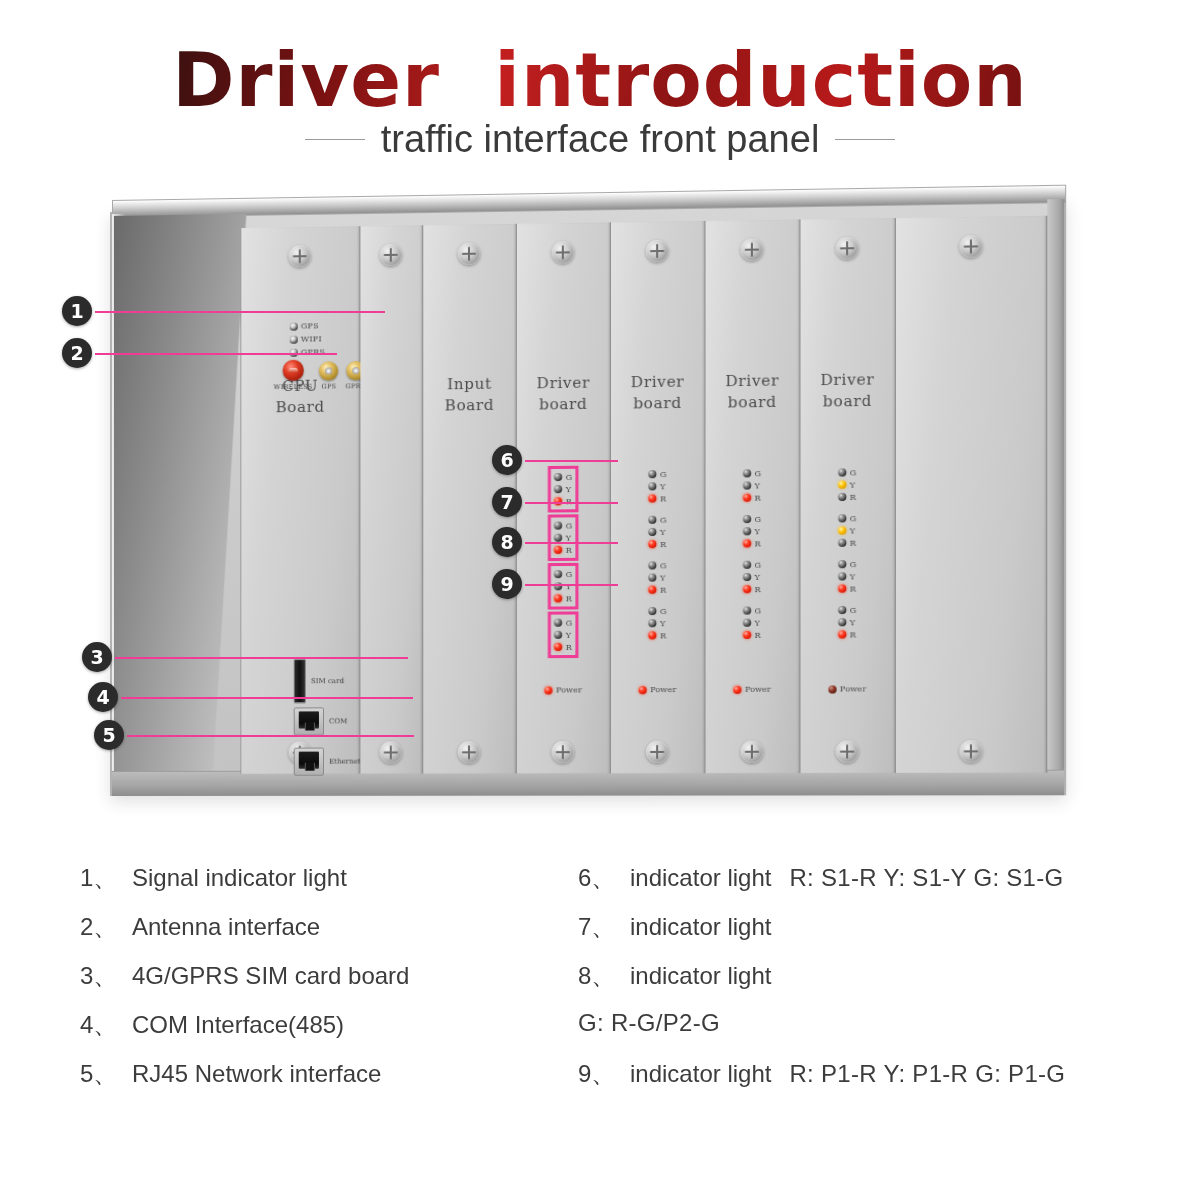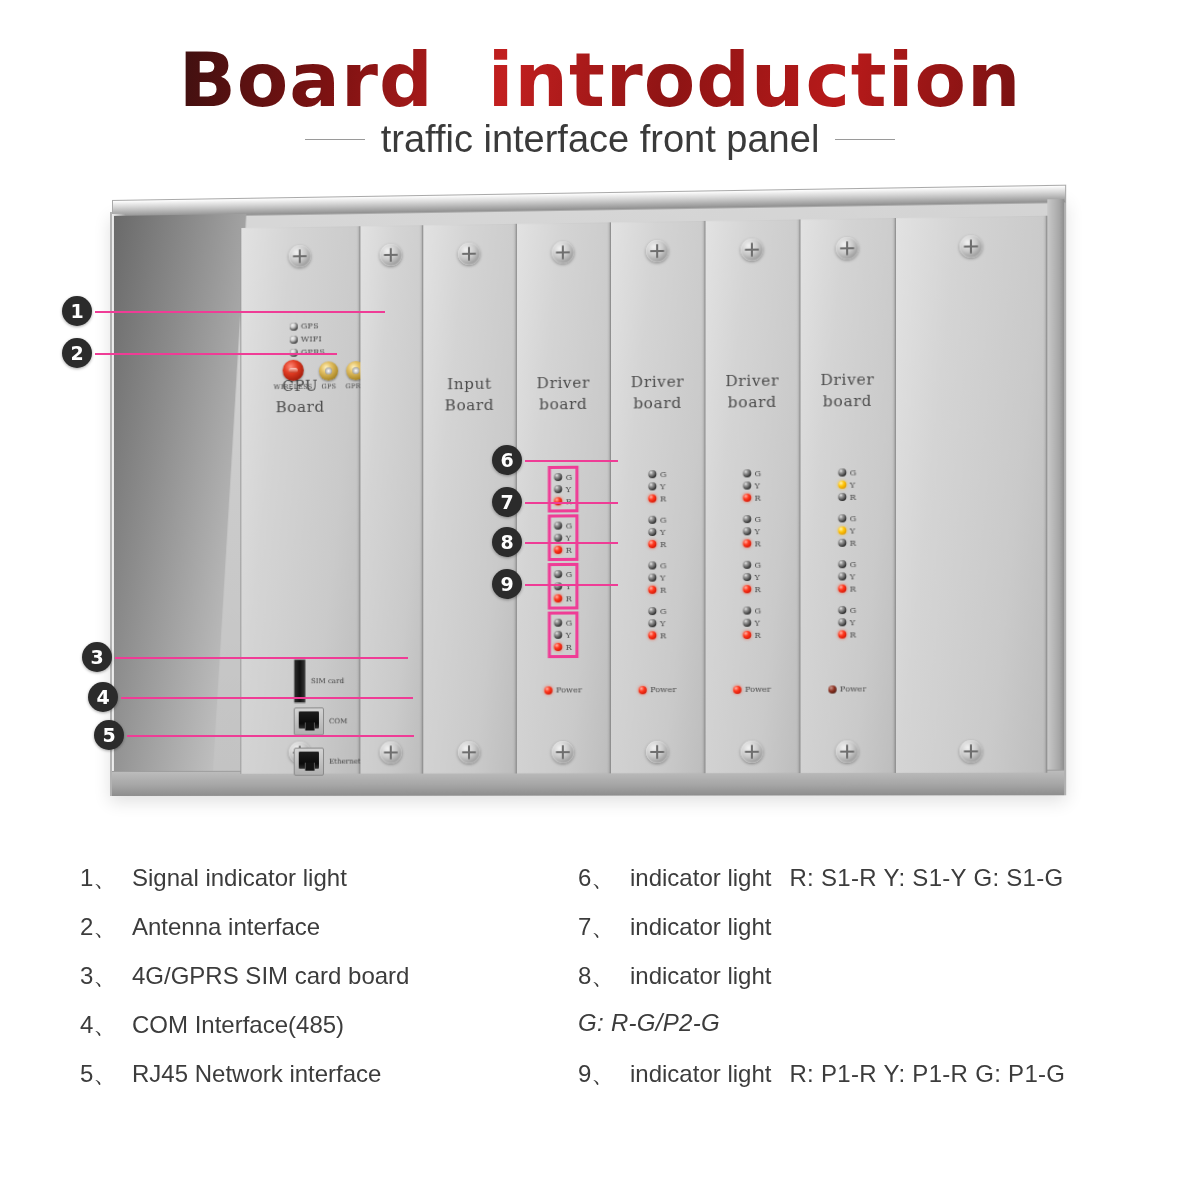--- a/index.html
+++ b/index.html
@@ -395,27 +395,27 @@
   .legend-num {
     width: 52px;
     flex: 0 0 52px;
   }
   .legend-text { }
   .legend-codes {
     margin-left: 18px;
     letter-spacing: 0.3px;
   }
   .legend-item.continuation .legend-num { width: 0; flex: 0 0 0; }
-  .legend-item.continuation .legend-codes { margin-left: 0; font-style: italic; }
+  .legend-item.continuation .legend-codes { margin-left: 0; }
 </style>
 </head>
 <body>
 
 <div id="header">
-  <div id="main-title">Board  introduction</div>
+  <div id="main-title">Driver  introduction</div>
   <div id="subtitle-row">
     <div class="sub-rule"></div>
     <div id="subtitle">traffic interface front panel</div>
     <div class="sub-rule"></div>
   </div>
 </div>
 
 <div id="device-area">
   <div id="chassis">
     <div id="chassis-top-lip"></div>

